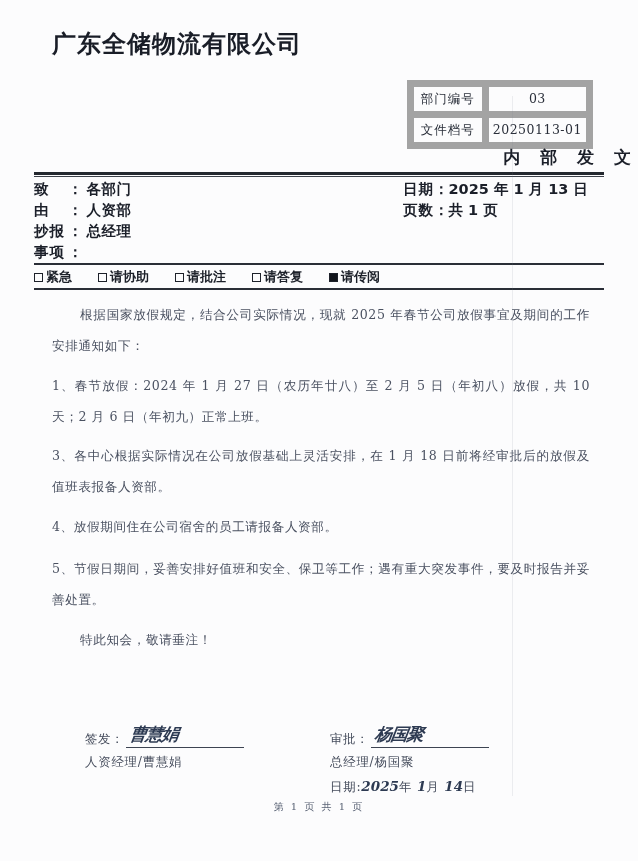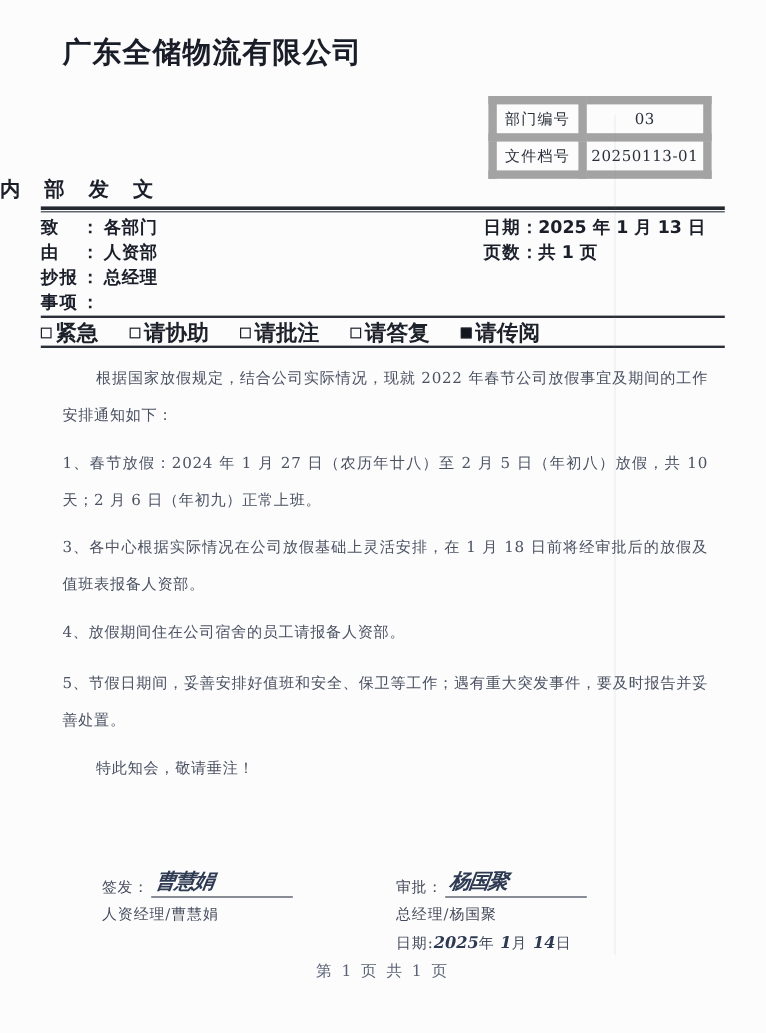--- a/index.html
+++ b/index.html
@@ -70,21 +70,21 @@
     font-family: "DejaVu Serif", serif;
     letter-spacing: 0.5px;
   }
 
   
   .doc-title {
     position: absolute;
     top: 146px;
     left: 0;
     width: 638px;
-    text-align: left;
+    text-align: right;
     font-family: "DejaVu Sans", sans-serif;
     font-weight: bold;
     font-size: 17px;
     letter-spacing: 7px;
     color: #1b1f29;
   }
 
   
   .rule-double {
     position: absolute;
@@ -158,21 +158,21 @@
   }
   .checks {
     position: absolute;
     left: 34px;
     top: 266px;
     width: 570px;
     height: 22px;
     display: flex;
     align-items: center;
     font-family: "DejaVu Sans", sans-serif;
-    font-size: 18px;
+    font-size: 13px;
     font-weight: bold;
     color: #1d212a;
   }
   .check-item {
     display: flex;
     align-items: center;
     margin-right: 26px;
     white-space: nowrap;
   }
   .box {
@@ -287,21 +287,21 @@
   }
 
   
   .footer {
     position: absolute;
     top: 800px;
     left: 0;
     width: 638px;
     text-align: center;
     font-family: "DejaVu Serif", serif;
-    font-size: 13px;
+    font-size: 10px;
     color: #5a6375;
     letter-spacing: 2px;
   }
 
   
   .scan-seam {
     position: absolute;
     left: 512px;
     top: 96px;
     width: 1px;
@@ -404,21 +404,21 @@
 
     <label class="check-item">
       <span class="box filled"></span>
       <span>请传阅</span>
     </label>
 
   </div>
   <div class="rule-below-checks"></div>
 
   <div class="body-area">
-    <p class="para indent">根据国家放假规定，结合公司实际情况，现就 2022 年春节公司放假事宜及期间的工作安排通知如下：</p>
+    <p class="para indent">根据国家放假规定，结合公司实际情况，现就 2025 年春节公司放假事宜及期间的工作安排通知如下：</p>
     <p class="para">1、春节放假：2024 年 1 月 27 日（农历年廿八）至 2 月 5 日（年初八）放假，共 10 天；2 月 6 日（年初九）正常上班。</p>
     <p class="para">3、各中心根据实际情况在公司放假基础上灵活安排，在 1 月 18 日前将经审批后的放假及值班表报备人资部。</p>
     <p class="para tight">4、放假期间住在公司宿舍的员工请报备人资部。</p>
     <p class="para">5、节假日期间，妥善安排好值班和安全、保卫等工作；遇有重大突发事件，要及时报告并妥善处置。</p>
     <p class="para indent">特此知会，敬请垂注！</p>
   </div>
 
   <div class="sig-area">
 
     <div class="sig-col left">

